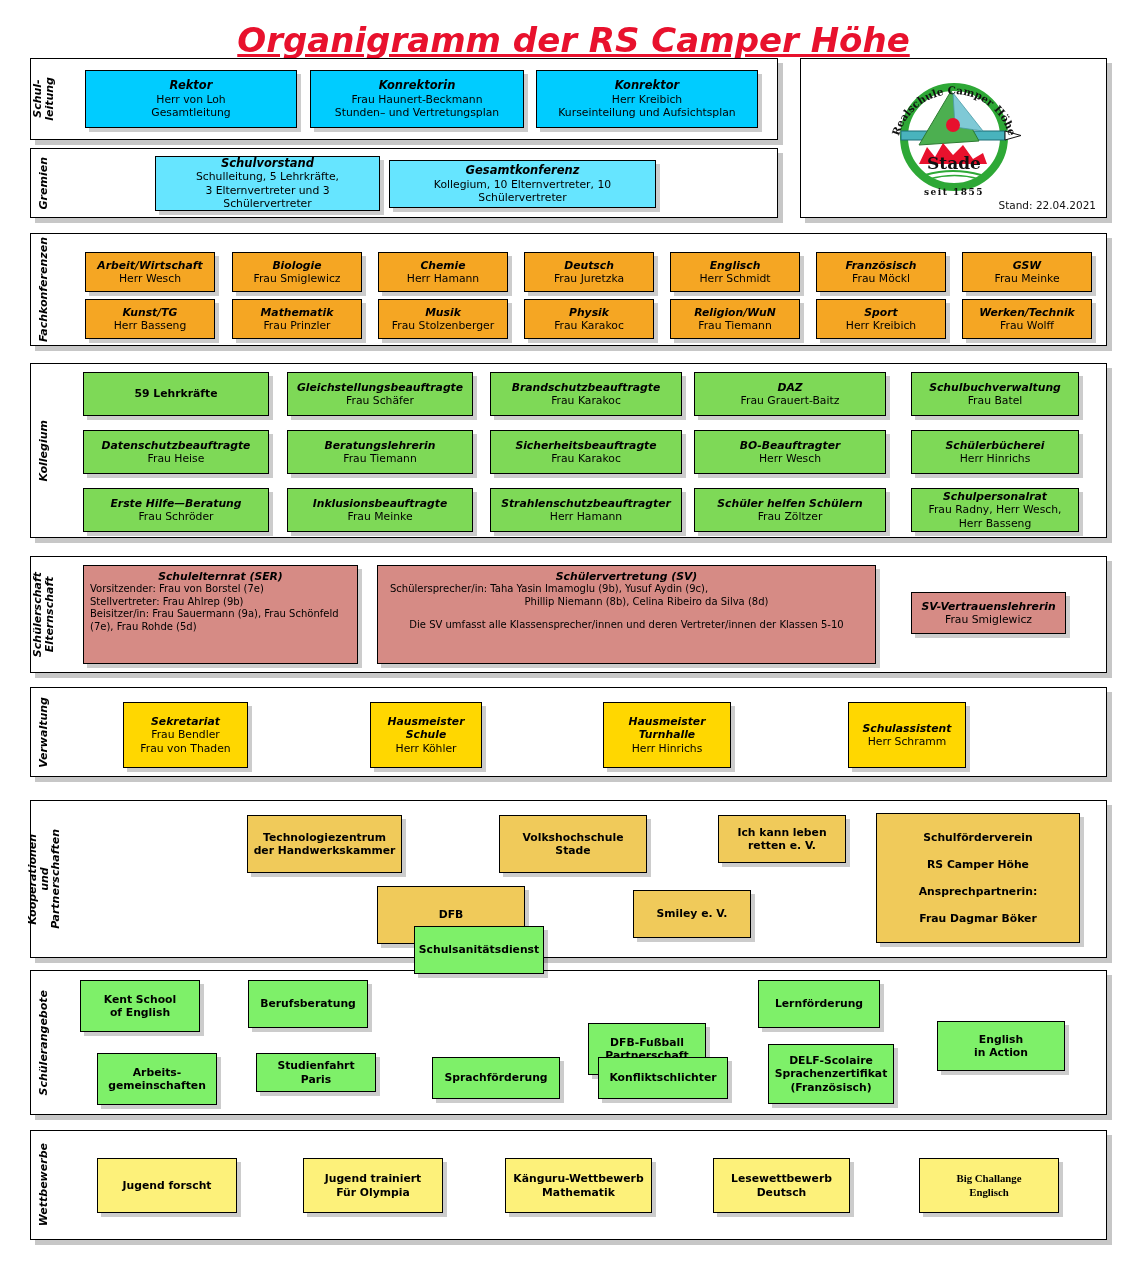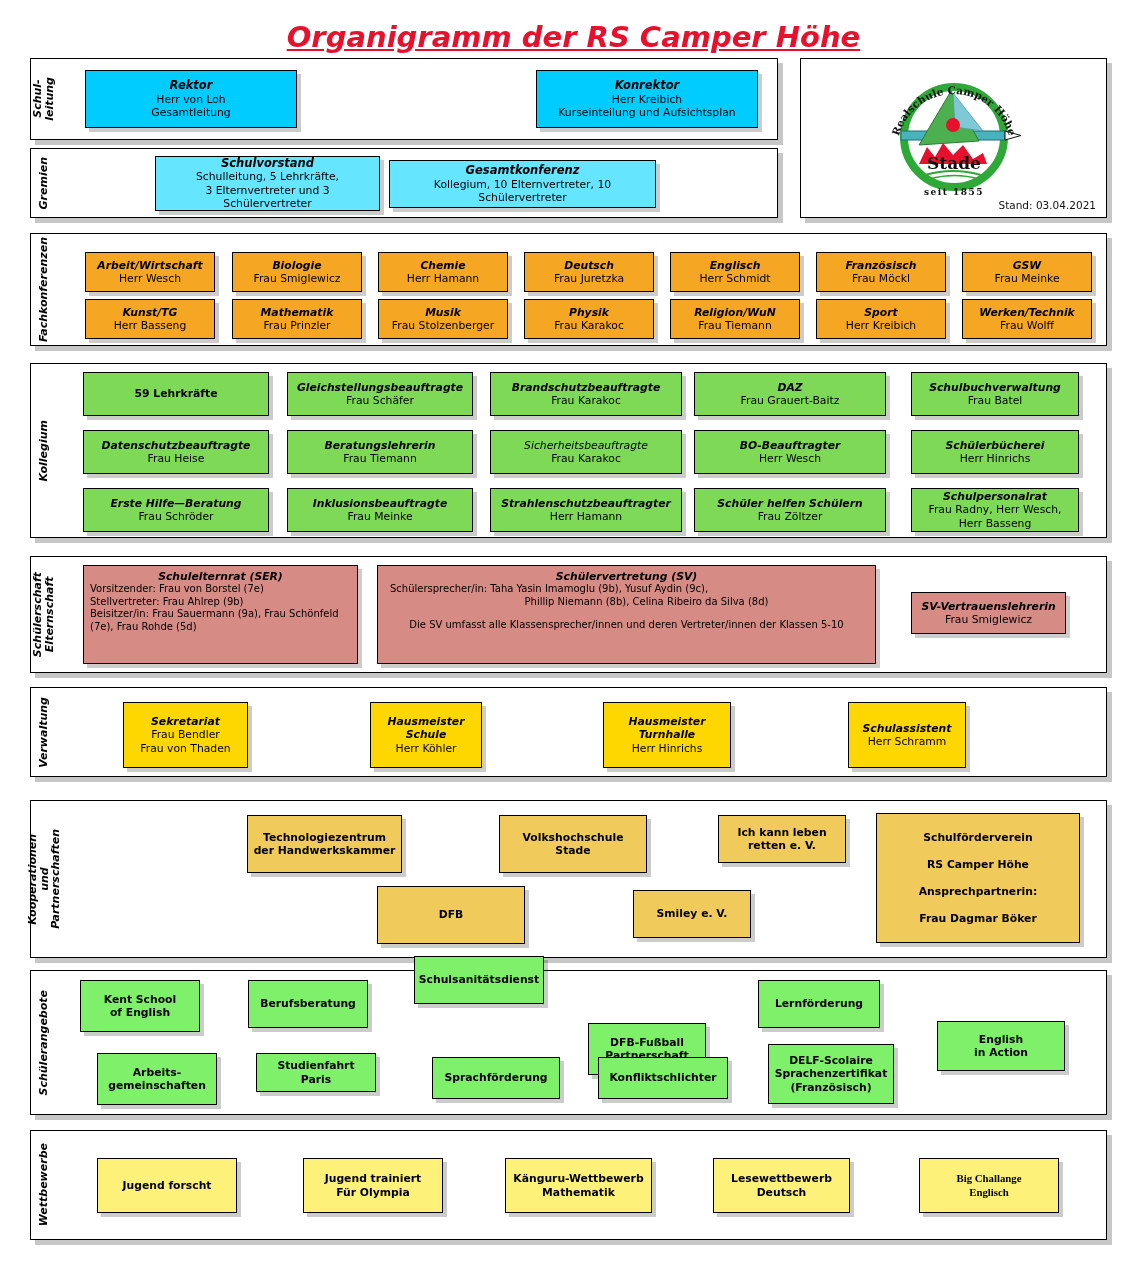--- a/index.html
+++ b/index.html
@@ -9,21 +9,21 @@
     font-family:"DejaVu Sans","Liberation Sans",sans-serif;
     position:relative;
     overflow:hidden;
   }
   .page{position:relative;width:1147px;height:1273px;}
 
   
   .title{
     position:absolute;left:0;top:20px;width:1147px;
     text-align:center;
-    font-size:29px;font-weight:bold;font-style:italic;
+    font-size:34px;font-weight:bold;font-style:italic;
     color:#e8112d;
     text-decoration:underline;
     letter-spacing:0px;
   }
 
   
   .section{
     position:absolute;
     background:#ffffff;
     border:1.5px solid #000000;
@@ -103,20 +103,25 @@
     <div class="vlabel">
         <span>Schul-
 leitung</span>
       </div>
   </div>
   <div class="box cyan f12" style="left:85px;top:70px;width:212px;height:58px;">
     <div class="t f12">Rektor</div>
     <div class="s f11">Herr von Loh</div>
     <div class="s f11">Gesamtleitung</div>
   </div>
+  <div class="box cyan f12" style="left:310px;top:70px;width:214px;height:58px;">
+    <div class="t f12">Konrektorin</div>
+    <div class="s f11">Frau Haunert-Beckmann</div>
+    <div class="s f11">Stunden– und Vertretungsplan</div>
+  </div>
   <div class="box cyan f12" style="left:536px;top:70px;width:222px;height:58px;">
     <div class="t f12">Konrektor</div>
     <div class="s f11">Herr Kreibich</div>
     <div class="s f11">Kurseinteilung und Aufsichtsplan</div>
   </div>
 
   <div class="section" style="left:30px;top:148px;width:748px;height:70px;">
     <div class="vlabel">
         <span>Gremien</span>
       </div>
@@ -149,21 +154,21 @@
         <path d="M40,95 L48,78 L56,88 L64,74 L74,86 L84,76 L94,90 L104,84 L108,95 Z" fill="#e8112d"></path>
         <path d="M46,106 q28,-8 56,0" fill="none" stroke="#2ea836" stroke-width="2"></path>
         <path d="M50,110 q26,-7 50,0" fill="none" stroke="#2ea836" stroke-width="1.5"></path>
         <text x="75" y="100" font-family="'DejaVu Serif',serif" font-size="17" font-weight="bold" fill="#111" text-anchor="middle">Stade</text>
         <text font-family="'DejaVu Serif',serif" font-size="10.5" font-weight="bold" fill="#111">
           <textPath href="#arcpath" startOffset="50%" text-anchor="middle">Realschule Camper Höhe</textPath>
         </text>
         <text x="75" y="126" font-family="'DejaVu Serif',serif" font-size="9" font-weight="bold" fill="#111" text-anchor="middle" letter-spacing="1.5">seit 1855</text>
       </svg>
     </div>
-    <div class="stand">Stand: 03.04.2021</div>
+    <div class="stand">Stand: 22.04.2021</div>
   </div>
 
   <div class="section" style="left:30px;top:233px;width:1077px;height:113px;">
     <div class="vlabel">
         <span>Fachkonferenzen</span>
       </div>
   </div>
   <div id="fk-row1"></div>
   <div id="fk-row2"></div>
 
@@ -309,21 +314,21 @@
     </div>
     <div class="box green" style="left: 83px; top: 430px; width: 186px; height: 44px;">
       <div class="t f11" style="font-weight: bold;">Datenschutzbeauftragte</div>
       <div class="s f11">Frau Heise</div>
     </div>
     <div class="box green" style="left: 287px; top: 430px; width: 186px; height: 44px;">
       <div class="t f11" style="font-weight: bold;">Beratungslehrerin</div>
       <div class="s f11">Frau Tiemann</div>
     </div>
     <div class="box green" style="left: 490px; top: 430px; width: 192px; height: 44px;">
-      <div class="t f11" style="font-weight: normal; text-align: center;">Sicherheitsbeauftragte</div>
+      <div class="t f11" style="font-weight: bold; text-align: center;">Sicherheitsbeauftragte</div>
       <div class="s f11">Frau Karakoc</div>
     </div>
     <div class="box green" style="left: 694px; top: 430px; width: 192px; height: 44px;">
       <div class="t f11" style="font-weight: bold;">BO-Beauftragter</div>
       <div class="s f11">Herr Wesch</div>
     </div>
     <div class="box green" style="left: 911px; top: 430px; width: 168px; height: 44px;">
       <div class="t f11" style="font-weight: bold;">Schülerbücherei</div>
       <div class="s f11">Herr Hinrichs</div>
     </div>
@@ -382,21 +387,21 @@
     </div>
     <div class="box gold2" style="left: 633px; top: 890px; width: 118px; height: 48px;">
       <div class="s f11" style="font-weight: bold;">Smiley e. V.</div>
     </div>
     <div class="box green2" style="left: 80px; top: 980px; width: 120px; height: 52px;">
       <div class="s f11" style="font-weight: bold;">Kent School<br>of English</div>
     </div>
     <div class="box green2" style="left: 248px; top: 980px; width: 120px; height: 48px;">
       <div class="s f11" style="font-weight: bold;">Berufsberatung</div>
     </div>
-    <div class="box green2" style="left: 414px; top: 956px; width: 130px; height: 48px;">
+    <div class="box green2" style="left: 414px; top: 926px; width: 130px; height: 48px;">
       <div class="s f11" style="font-weight: bold;">Schulsanitätsdienst</div>
     </div>
     <div class="box green2" style="left: 588px; top: 1023px; width: 118px; height: 52px;">
       <div class="s f11" style="font-weight: bold;">DFB-Fußball<br>Partnerschaft</div>
     </div>
     <div class="box green2" style="left: 758px; top: 980px; width: 122px; height: 48px;">
       <div class="s f11" style="font-weight: bold;">Lernförderung</div>
     </div>
     <div class="box green2" style="left: 937px; top: 1021px; width: 128px; height: 50px;">
       <div class="s f11" style="font-weight: bold;">English<br>in Action</div>

